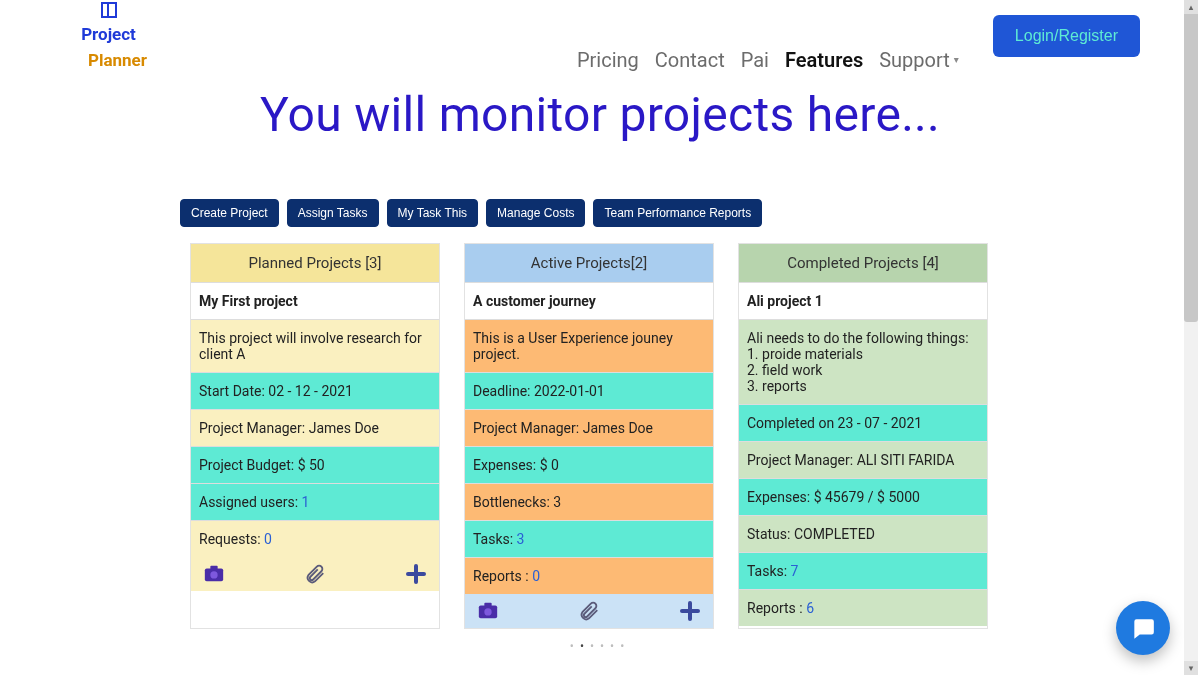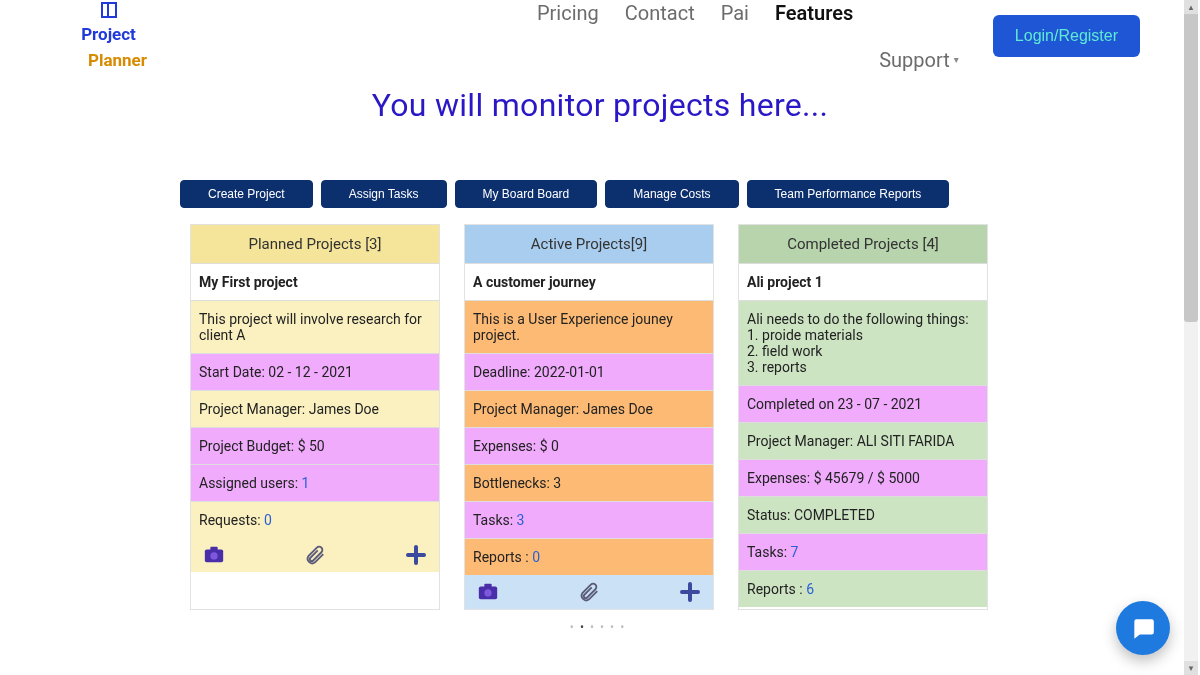--- a/index.html
+++ b/index.html
@@ -5,46 +5,46 @@
   * { box-sizing: border-box; margin: 0; padding: 0; }
   body { font-family: -apple-system, BlinkMacSystemFont, "Segoe UI", Roboto, Arial, sans-serif; background: #fff; width: 1200px; height: 675px; overflow: hidden; position: relative; }
 
   
   .navbar { display: flex; align-items: center; justify-content: space-between; padding: 10px 60px 10px 70px; height: 72px; }
   .logo { display: flex; align-items: center; gap: 6px; font-weight: 700; font-size: 17px; flex-direction: column; }
   .logo-icon { width: 16px; height: 16px; border: 2px solid #1f3ad8; position: relative; }
   .logo-icon::after { content:""; position:absolute; left:40%; top:0; width:2px; height:100%; background:#1f3ad8; }
   .logo .w1 { color:#1f3ad8; }
   .logo .w2 { color:#d88a00;padding-left:18px; }
-  .nav-links { display:flex; align-items:flex-start; gap:26px; }
+  .nav-links { display:flex; align-items:flex-end; gap:16px; }
   .nav-links a { color:#6c6c6c; text-decoration:none; font-size:20px; }
   .nav-links a.active { color:#111; font-weight:600; }
   .nav-links .support { display:flex; gap:4px; align-items:center;margin-top:47px; }
   .caret { font-size:10px; color:#8a8a8a; }
   .login-btn { background:#1f56d6; color:#5eead4; border:none; border-radius:6px; padding:12px 22px; font-size:16px; cursor:pointer;text-align:right; }
 
   
-  .hero { text-align:center; color:#2a18c6; font-size:32px; font-weight:400; margin-top:14px; letter-spacing:0.3px; }
+  .hero { text-align:center; color:#2a18c6; font-size:48px; font-weight:400; margin-top:14px; letter-spacing:0.3px; }
 
   
   .actnrow { display:flex; gap:8px; margin:56px 0 16px 180px; }
-  .actn-btn { background:#0c2f6e; color:#fff; border:1px solid #0c2f6e; font-size:12px; padding:6px 27px; border-radius:4px; cursor:pointer; }
+  .actn-btn { background:#0c2f6e; color:#fff; border:1px solid #0c2f6e; font-size:12px; padding:6px 10px; border-radius:4px; cursor:pointer; }
 
   
   .board { display:flex; gap:24px; padding:0 0 0 190px; }
   .col { width:250px; border:1px solid #e2e2e2; background:#fff; overflow:hidden; }
   .col-head { text-align:center; padding:10px 14px; font-size:15px; color:#333; }
   .col-planned .col-head { background:#f5e59a; }
   .col-active  .col-head { background:#a9cdef; }
   .col-completed .col-head { background:#b7d4ad; }
   .cell { padding:10px 8px; font-size:14px; color:#222; border-top:1px solid #ddd; }
   .cell.alt-p { background:#faf0c0; }
   .cell.alt-a { background:#fdba74; }
   .cell.alt-c { background:#cde4c3; }
-  .cell.white { background:#f0abfc; }
+  .cell.white { background:#5eead4; }
   .cell.title { font-weight:700; background:#fff; }
   .cell .lnk { color:#2a60d4; }
   .iconrow { display:flex; justify-content:space-between; align-items:center; padding:6px 10px; }
   .iconrow.alt-p { background:#faf0c0; }
   .iconrow.alt-a { background:#cbe2f6; }
   .ibox { width:26px; height:22px; display:flex; align-items:center; justify-content:center; }
 
   
   .dots { text-align:center; margin-top:10px; color:#bdbdbd; font-size:12px; letter-spacing:6px; }
   .dots .active-dot { color:#444; }
@@ -87,21 +87,21 @@
     </div>
     <button class="login-btn">Login/Register</button>
   </div>
 </div>
 
 <h1 class="hero">You will monitor projects here...</h1>
 
 <div class="actnrow">
   <button class="actn-btn">Create Project</button>
   <button class="actn-btn">Assign Tasks</button>
-  <button class="actn-btn">My Board Board</button>
+  <button class="actn-btn">My Task This</button>
   <button class="actn-btn">Manage Costs</button>
   <button class="actn-btn">Team Performance Reports</button>
 </div>
 
 <div class="board">
 
   <div class="col col-planned">
     <div class="col-head">Planned Projects [3]</div>
     <div class="cell title">My First project</div>
     <div class="cell alt-p">This project will involve research for client A</div>
@@ -130,21 +130,21 @@
       <span class="ibox">
         <svg viewBox="0 0 24 24" width="24" height="24" stroke="#3b4a9e" stroke-width="4" stroke-linecap="round">
             <line x1="12" y1="4" x2="12" y2="20"></line>
             <line x1="4" y1="12" x2="20" y2="12"></line>
           </svg>
       </span>
     </div>
   </div>
 
   <div class="col col-active">
-    <div class="col-head">Active Projects[9]</div>
+    <div class="col-head">Active Projects[2]</div>
     <div class="cell title">A customer journey</div>
     <div class="cell alt-a">This is a User Experience jouney project.</div>
     <div class="cell white">Deadline: 2022-01-01</div>
     <div class="cell alt-a">Project Manager: James Doe</div>
     <div class="cell white">Expenses: $ 0</div>
     <div class="cell alt-a">Bottlenecks: 3</div>
     <div class="cell white">
       <span>Tasks: </span><span class="lnk">3</span>
     </div>
     <div class="cell alt-a">

